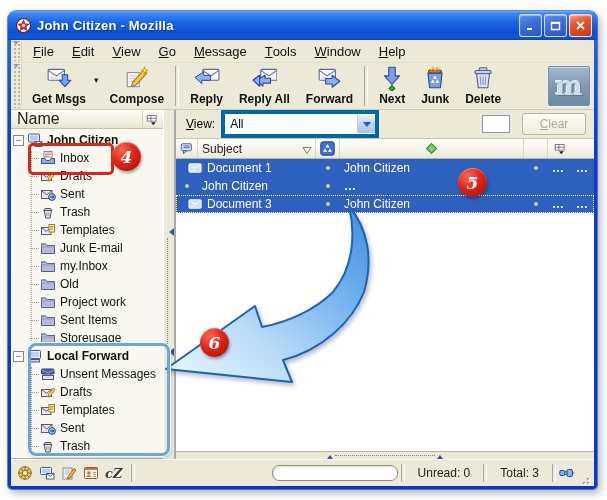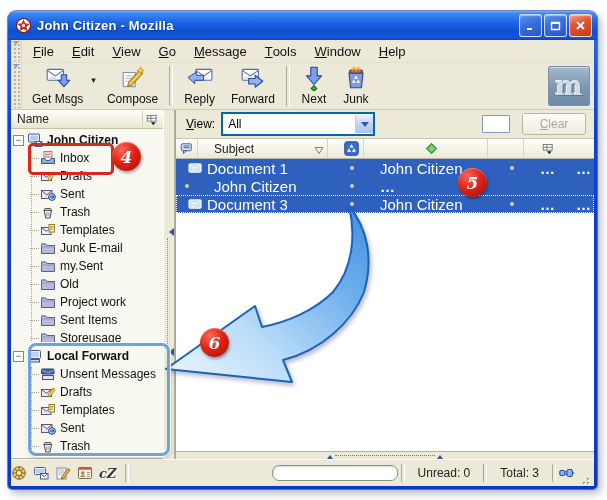--- a/index.html
+++ b/index.html
@@ -31,37 +31,37 @@
     border-right:1px solid #d8d4c0;}
   .grippy::before{content:"";position:absolute;top:0;left:1px;border:3px solid transparent;border-top:4px solid #8a9ccA;}
 
   
   .menubar{height:22px;display:flex;align-items:stretch;background:#ECE9D8;border-bottom:1px solid #e2dfca;}
   .menuitem{display:flex;align-items:center;padding:0 9px;font-size:13px;color:#111;}
 
   
   .toolbar{height:46px;display:flex;align-items:stretch;background:#ECE9D8;border-bottom:1px solid #cfcbb5;padding-right:4px;}
   .tbtn{display:flex;flex-direction:column;align-items:center;justify-content:center;padding:1px 8px 2px;gap:1px;}
-  .tbtn .lbl{font-size:12px;color:#111;white-space:nowrap;}
+  .tbtn .lbl{font-size:12px;color:#111;white-space:nowrap;font-weight:bold;}
   .tbtn svg{display:block;}
   .tb-drop{display:flex;align-items:center;padding:0 3px 12px 0;font-size:9px;color:#222;}
   .tb-sep{width:2px;margin:3px 3px;border-left:1px solid #aca899;border-right:1px solid #fff;}
   .tb-spacer{flex:1;}
   .logo{width:40px;height:38px;align-self:center;border:1px solid #7d8fa5;border-radius:2px;
     background:linear-gradient(180deg,#9db3c8,#76capital 60%,#6d89a4);
     background:linear-gradient(180deg,#a2b8cc,#7d97b0 55%,#6d89a4);
     box-shadow:0 0 0 1px #e7ecf2, inset 0 1px 0 rgba(255,255,255,.5);
     display:flex;align-items:center;justify-content:center;}
   .logo span{font-family:"DejaVu Serif",serif;font-weight:bold;font-size:26px;color:#cfdce8;
     text-shadow:1px 1px 0 #5a7490, -1px -1px 0 #e8f0f8;line-height:1;}
 
   
   .main{flex:1;display:flex;min-height:0;}
   .folder-pane{width:152px;background:#f8f7f0;display:flex;flex-direction:column;min-height:0;}
-  .fp-header{height:18px;display:flex;align-items:center;font-size:12px;padding:0 2px 0 6px;
+  .fp-header{height:18px;display:flex;align-items:center;font-size:16px;padding:0 2px 0 6px;
     background:linear-gradient(180deg,#fdfdf9,#f0eede 70%,#e7e4d2);border-bottom:1px solid #c6c3ab;color:#222;justify-content:flex-end;}
   .fp-header .hname{flex:1;}
   .fp-colpicker{width:18px;height:16px;display:flex;align-items:center;justify-content:center;border-left:1px solid #d5d2bc;}
   .tree{position:relative;flex:1;overflow:hidden;padding-top:2px;}
   .tree-row{height:18px;display:flex;align-items:center;font-size:12px;color:#111;white-space:nowrap;}
   .tree-row .exp{width:9px;height:9px;border:1px solid #8a8878;background:#fff;display:flex;align-items:center;justify-content:center;
     font-size:9px;line-height:7px;color:#333;margin:0 3px 0 2px;flex:none;}
   .tree-row.lvl1{padding-left:19px;}
   .tree-row .conn{width:9px;border-top:1px dotted #a8a490;margin-right:1px;flex:none;}
   .tree-row .ticon{width:16px;height:16px;margin-right:4px;flex:none;}
@@ -69,51 +69,51 @@
   .tguide{position:absolute;width:0;border-left:1px dotted #a8a490;left:20px;}
 
   .v-splitter{width:10px;background:#ECE9D8;border-left:1px solid #fff;border-right:1px solid #b5b2a0;position:relative;}
   .v-grippy{position:absolute;left:3px;top:128px;height:108px;width:3px;border-left:1px dotted #7888b8;}
   .v-grippy::before,.v-grippy::after{content:"";position:absolute;left:-3px;border:4px solid transparent;border-right:5px solid #39509a;}
   .v-grippy::before{top:-10px;} .v-grippy::after{bottom:-10px;}
 
   
   .thread-pane{flex:1;display:flex;flex-direction:column;min-width:0;background:#7dd3fc;border-left:1px solid #9aa7b8;}
   .filter-bar{height:28px;background:#ECE9D8;display:flex;align-items:center;gap:6px;padding:0 8px 0 10px;font-size:12px;border-bottom:1px solid #c9c6b0;}
-  .xp-select{display:flex;width:150px;height:20px;border:2px solid #0369a1;background:#fff;align-items:center;}
+  .xp-select{display:flex;width:150px;height:20px;border:4px solid #0369a1;background:#fff;align-items:center;}
   .xp-select .val{flex:1;padding:0 5px;font-size:12px;color:#000;}
   .xp-select .btn{width:17px;height:18px;background:linear-gradient(180deg,#e9f0fd,#c5d8f5 45%,#abc3ec);
     border-left:1px solid #b8cff2;display:flex;align-items:center;justify-content:center;}
   .xp-select .btn i{border:4px solid transparent;border-top:5px solid #2a55c8;margin-top:4px;}
   .search-input{width:22px;height:16px;border:1px solid #7F9DB9;background:#fff;font-size:12px;padding:0 2px;}
   .clear-btn{min-width:62px;height:20px;margin-left:6px;border:1px solid #bab6a4;border-radius:3px;
     background:linear-gradient(180deg,#fdfdf9,#efecdc);color:#aca899;font-size:12px;display:flex;align-items:center;justify-content:center;}
   .flex1{flex:1;}
 
-  .list-header,.mrow{display:grid;grid-template-columns:22px 118px 24px 1fr 24px 24px 22px;gap:12px;}
+  .list-header,.mrow{display:grid;grid-template-columns:22px 118px 24px 1fr 24px 24px 22px;}
   .list-header{height:19px;border-bottom:1px solid #b8b5a0;background:linear-gradient(180deg,#fefefb,#f2f1e4 65%,#eae8d6);}
   .hcell{display:flex;align-items:center;font-size:12px;color:#222;padding:0 4px;border-right:1px solid #d9d6c0;position:relative;}
   .hcell.center{justify-content:center;padding:0;}
   .sort-ind{position:absolute;right:3px;top:5px;}
 
-  .mrow{height:18px;background:#2E60BE;color:#fff;align-items:center;font-size:15px;}
+  .mrow{height:18px;background:#2E60BE;color:#fff;align-items:center;font-size:12px;}
   .mrow .cell{display:flex;align-items:center;padding:0 4px;overflow:hidden;white-space:nowrap;}
   .mrow .subj{gap:4px;padding-left:12px;grid-column:1 / span 2;}
   .mrow.focused{outline:1px dotted #fff;outline-offset:-1px;}
   .dot{width:4px;height:4px;border-radius:50%;background:#d6cd9e;margin:0 auto;}
   .trail{color:#fff;font-weight:bold;letter-spacing:1px;}
   .list-body{flex:1;background:#fff;}
   .h-splitter{height:7px;background:#ECE9D8;border-top:1px solid #b5b2a0;position:relative;}
   .h-grippy{position:absolute;left:50%;top:3px;transform:translateX(-50%);width:100px;border-top:1px dotted #6a7ab0;}
   .h-grippy::before,.h-grippy::after{content:"";position:absolute;top:-4px;border:3px solid transparent;border-bottom:4px solid #39509a;}
   .h-grippy::before{left:-8px;} .h-grippy::after{right:-8px;}
 
   
   .statusbar{height:26px;background:#ECE9D8;border-top:1px solid #fff;box-shadow:0 -1px 0 #b5b2a0;
-    display:flex;align-items:center;padding:0 3px 0 0;font-size:12px;color:#222;justify-content:space-between;}
+    display:flex;align-items:center;padding:0 3px 0 6px;font-size:12px;color:#222;justify-content:space-between;}
   .sb-icons{display:flex;align-items:center;gap:6px;padding-right:6px;}
   .sb-sep{width:2px;height:18px;border-left:1px solid #aca899;border-right:1px solid #fff;margin:0 3px;}
   .progress{width:124px;height:14px;border:1px solid #928f7e;border-radius:7px;background:#fff;box-shadow:inset 1px 1px 2px rgba(0,0,0,.15);}
   .sb-text{padding:0 10px;white-space:nowrap;}
   .grip{width:14px;height:14px;margin-left:2px;align-self:flex-end;}
 
   
   .ann{position:absolute;pointer-events:none;}
   .ann-box-red{left:28px;top:143px;width:80px;height:26px;border:3px solid #d6281c;border-radius:5px;}
   .ann-box-blue{left:28px;top:343px;width:136px;height:107px;border:3px solid #6fa3dc;border-radius:8px;
@@ -213,20 +213,35 @@
                     <path d="M4 12h6" stroke="#c0cae0"></path>
                   </g>
                   <path d="M10 10.5v3.5h7v5h-9v3.5L1 16z" transform="translate(0,-3) scale(0.9)" fill="#8fb2ee" stroke="#2a4a9a" stroke-linejoin="round"></path>
                 </svg>
               </span>
               <span class="lbl">Reply</span>
             </div>
             <div class="tbtn">
               <span>
                 <svg width="26" height="26" viewBox="0 0 24 24">
+                  <g transform="translate(7,0)">
+                    <rect x="2" y="4" width="15" height="10" rx="1" fill="#f8faff" stroke="#5a6b9a"></rect>
+                    <path d="M2 5l7.5 5L17 5" fill="none" stroke="#5a6b9a"></path>
+                    <path d="M4 12h6" stroke="#c0cae0"></path>
+                  </g>
+                  <path d="M13 9.5v2.8h5v4.4h-7v2.8L5 14z" fill="#8fb2ee" stroke="#2a4a9a" stroke-linejoin="round"></path>
+                  <path d="M8 9.5v2.8 M8 19.5v-2.8 M8 9.5L2 14l6 5.5" fill="none" stroke="#2a4a9a"></path>
+                  <path d="M8 9.5v10L2 14z" fill="#8fb2ee" stroke="#2a4a9a" stroke-linejoin="round"></path>
+                </svg>
+              </span>
+              <span class="lbl">Reply All</span>
+            </div>
+            <div class="tbtn">
+              <span>
+                <svg width="26" height="26" viewBox="0 0 24 24">
                   <rect x="2" y="4" width="15" height="10" rx="1" fill="#f8faff" stroke="#5a6b9a"></rect>
                   <path d="M2 5l7.5 5L17 5" fill="none" stroke="#5a6b9a"></path>
                   <path d="M4 12h6" stroke="#c0cae0"></path>
                   <path d="M14 12.5v-3l7 5.5-7 5.5v-3H8v-5z" fill="#8fb2ee" stroke="#2a4a9a" stroke-linejoin="round"></path>
                 </svg>
               </span>
               <span class="lbl">Forward</span>
             </div>
             <div class="tb-sep"></div>
             <div class="tbtn">
@@ -245,20 +260,31 @@
                   <path d="M8 4.5l2-2 2 1.5 2.5-1.5 1.5 2" fill="none" stroke="#e8c05a" stroke-width="2"></path>
                   <path d="M5.5 7.5h13L17 21H7z" fill="#7d9fd6" stroke="#2a4a8a"></path>
                   <g fill="#fff">
                     <path d="M12 9.8l1.8 3H10.2z"></path>
                     <path d="M12 9.8l1.8 3H10.2z" transform="rotate(120 12 14.2)"></path>
                     <path d="M12 9.8l1.8 3H10.2z" transform="rotate(240 12 14.2)"></path>
                   </g>
                 </svg>
               </span>
               <span class="lbl">Junk</span>
+            </div>
+            <div class="tbtn">
+              <span>
+                <svg width="26" height="26" viewBox="0 0 24 24">
+                  <rect x="8.5" y="2.5" width="7" height="2.5" rx="1" fill="#c9cfe6" stroke="#55608a"></rect>
+                  <rect x="4.5" y="5" width="15" height="3" rx="1.5" fill="#c9cfe6" stroke="#55608a"></rect>
+                  <path d="M6 8h12l-1.6 13H7.6z" fill="#dde1f0" stroke="#55608a"></path>
+                  <path d="M9.5 10.5l.6 8M14.5 10.5l-.6 8M12 10.5v8" stroke="#8a93b8"></path>
+                </svg>
+              </span>
+              <span class="lbl">Delete</span>
             </div>
           </div>
         <div class="tb-spacer"></div>
         <div class="logo">
           <span>m</span>
         </div>
       </div>
 
       <div class="main">
 
@@ -343,21 +369,21 @@
                     <path d="M1.5 7h13" stroke="#9296bc"></path>
                   </svg></span>
                 <span class="tlabel">Junk E-mail</span>
               </div>
               <div class="tree-row lvl1">
                 <span class="conn"></span>
                 <span class="ticon"><svg width="16" height="16" viewBox="0 0 16 16">
                     <path d="M1.5 5.5v-1.6h4.2l1.4 1.6h7.4v8H1.5z" fill="#b6bade" stroke="#5b5f85"></path>
                     <path d="M1.5 7h13" stroke="#9296bc"></path>
                   </svg></span>
-                <span class="tlabel">my.Sent</span>
+                <span class="tlabel">my.Inbox</span>
               </div>
               <div class="tree-row lvl1">
                 <span class="conn"></span>
                 <span class="ticon"><svg width="16" height="16" viewBox="0 0 16 16">
                     <path d="M1.5 5.5v-1.6h4.2l1.4 1.6h7.4v8H1.5z" fill="#b6bade" stroke="#5b5f85"></path>
                     <path d="M1.5 7h13" stroke="#9296bc"></path>
                   </svg></span>
                 <span class="tlabel">Old</span>
               </div>
               <div class="tree-row lvl1">

